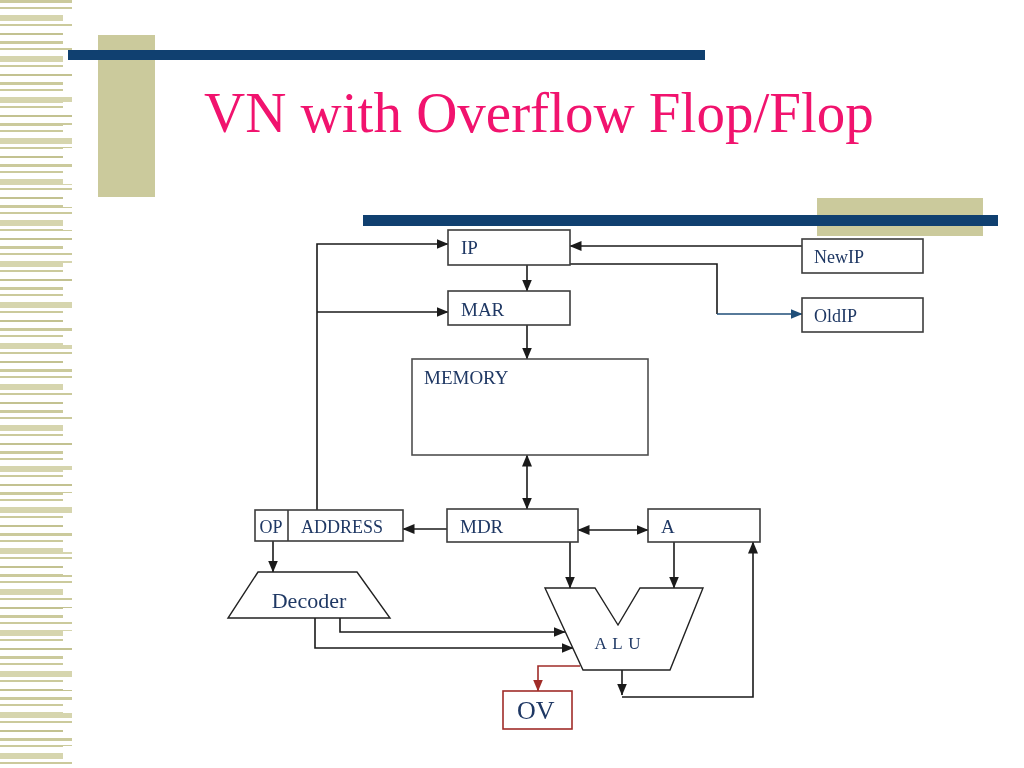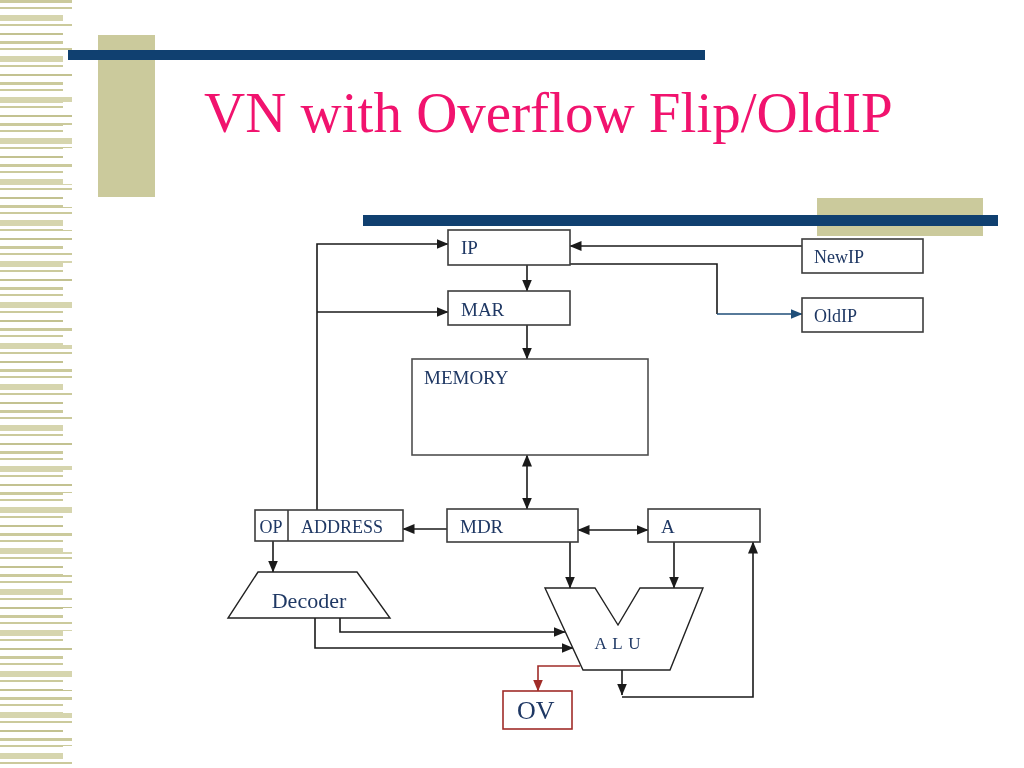--- a/index.html
+++ b/index.html
@@ -49,21 +49,21 @@
   svg.diagram text{font-family:"Liberation Serif",serif;fill:#1f3864;}
 </style>
 </head>
 <body>
 
 <div class="slide">
 
   <div class="stripes"></div>
   <div class="tan-block-left"></div>
   <div class="navy-rule-top"></div>
-  <h1 class="title">VN with Overflow Flip/OldIP</h1>
+  <h1 class="title">VN with Overflow Flop/Flop</h1>
   <div class="tan-block-right"></div>
   <div class="navy-rule-mid"></div>
 
   <svg class="diagram" width="1024" height="768" viewBox="0 0 1024 768">
     <defs>
       <marker id="ah" markerUnits="userSpaceOnUse" markerWidth="12" markerHeight="10" refX="11.5" refY="5" orient="auto-start-reverse">
         <path d="M0,0 L12,5 L0,10 Z" fill="#1a1a1a"></path>
       </marker>
       <marker id="ah-navy" markerUnits="userSpaceOnUse" markerWidth="12" markerHeight="10" refX="11.5" refY="5" orient="auto">
         <path d="M0,0 L12,5 L0,10 Z" fill="#1f4e79"></path>

